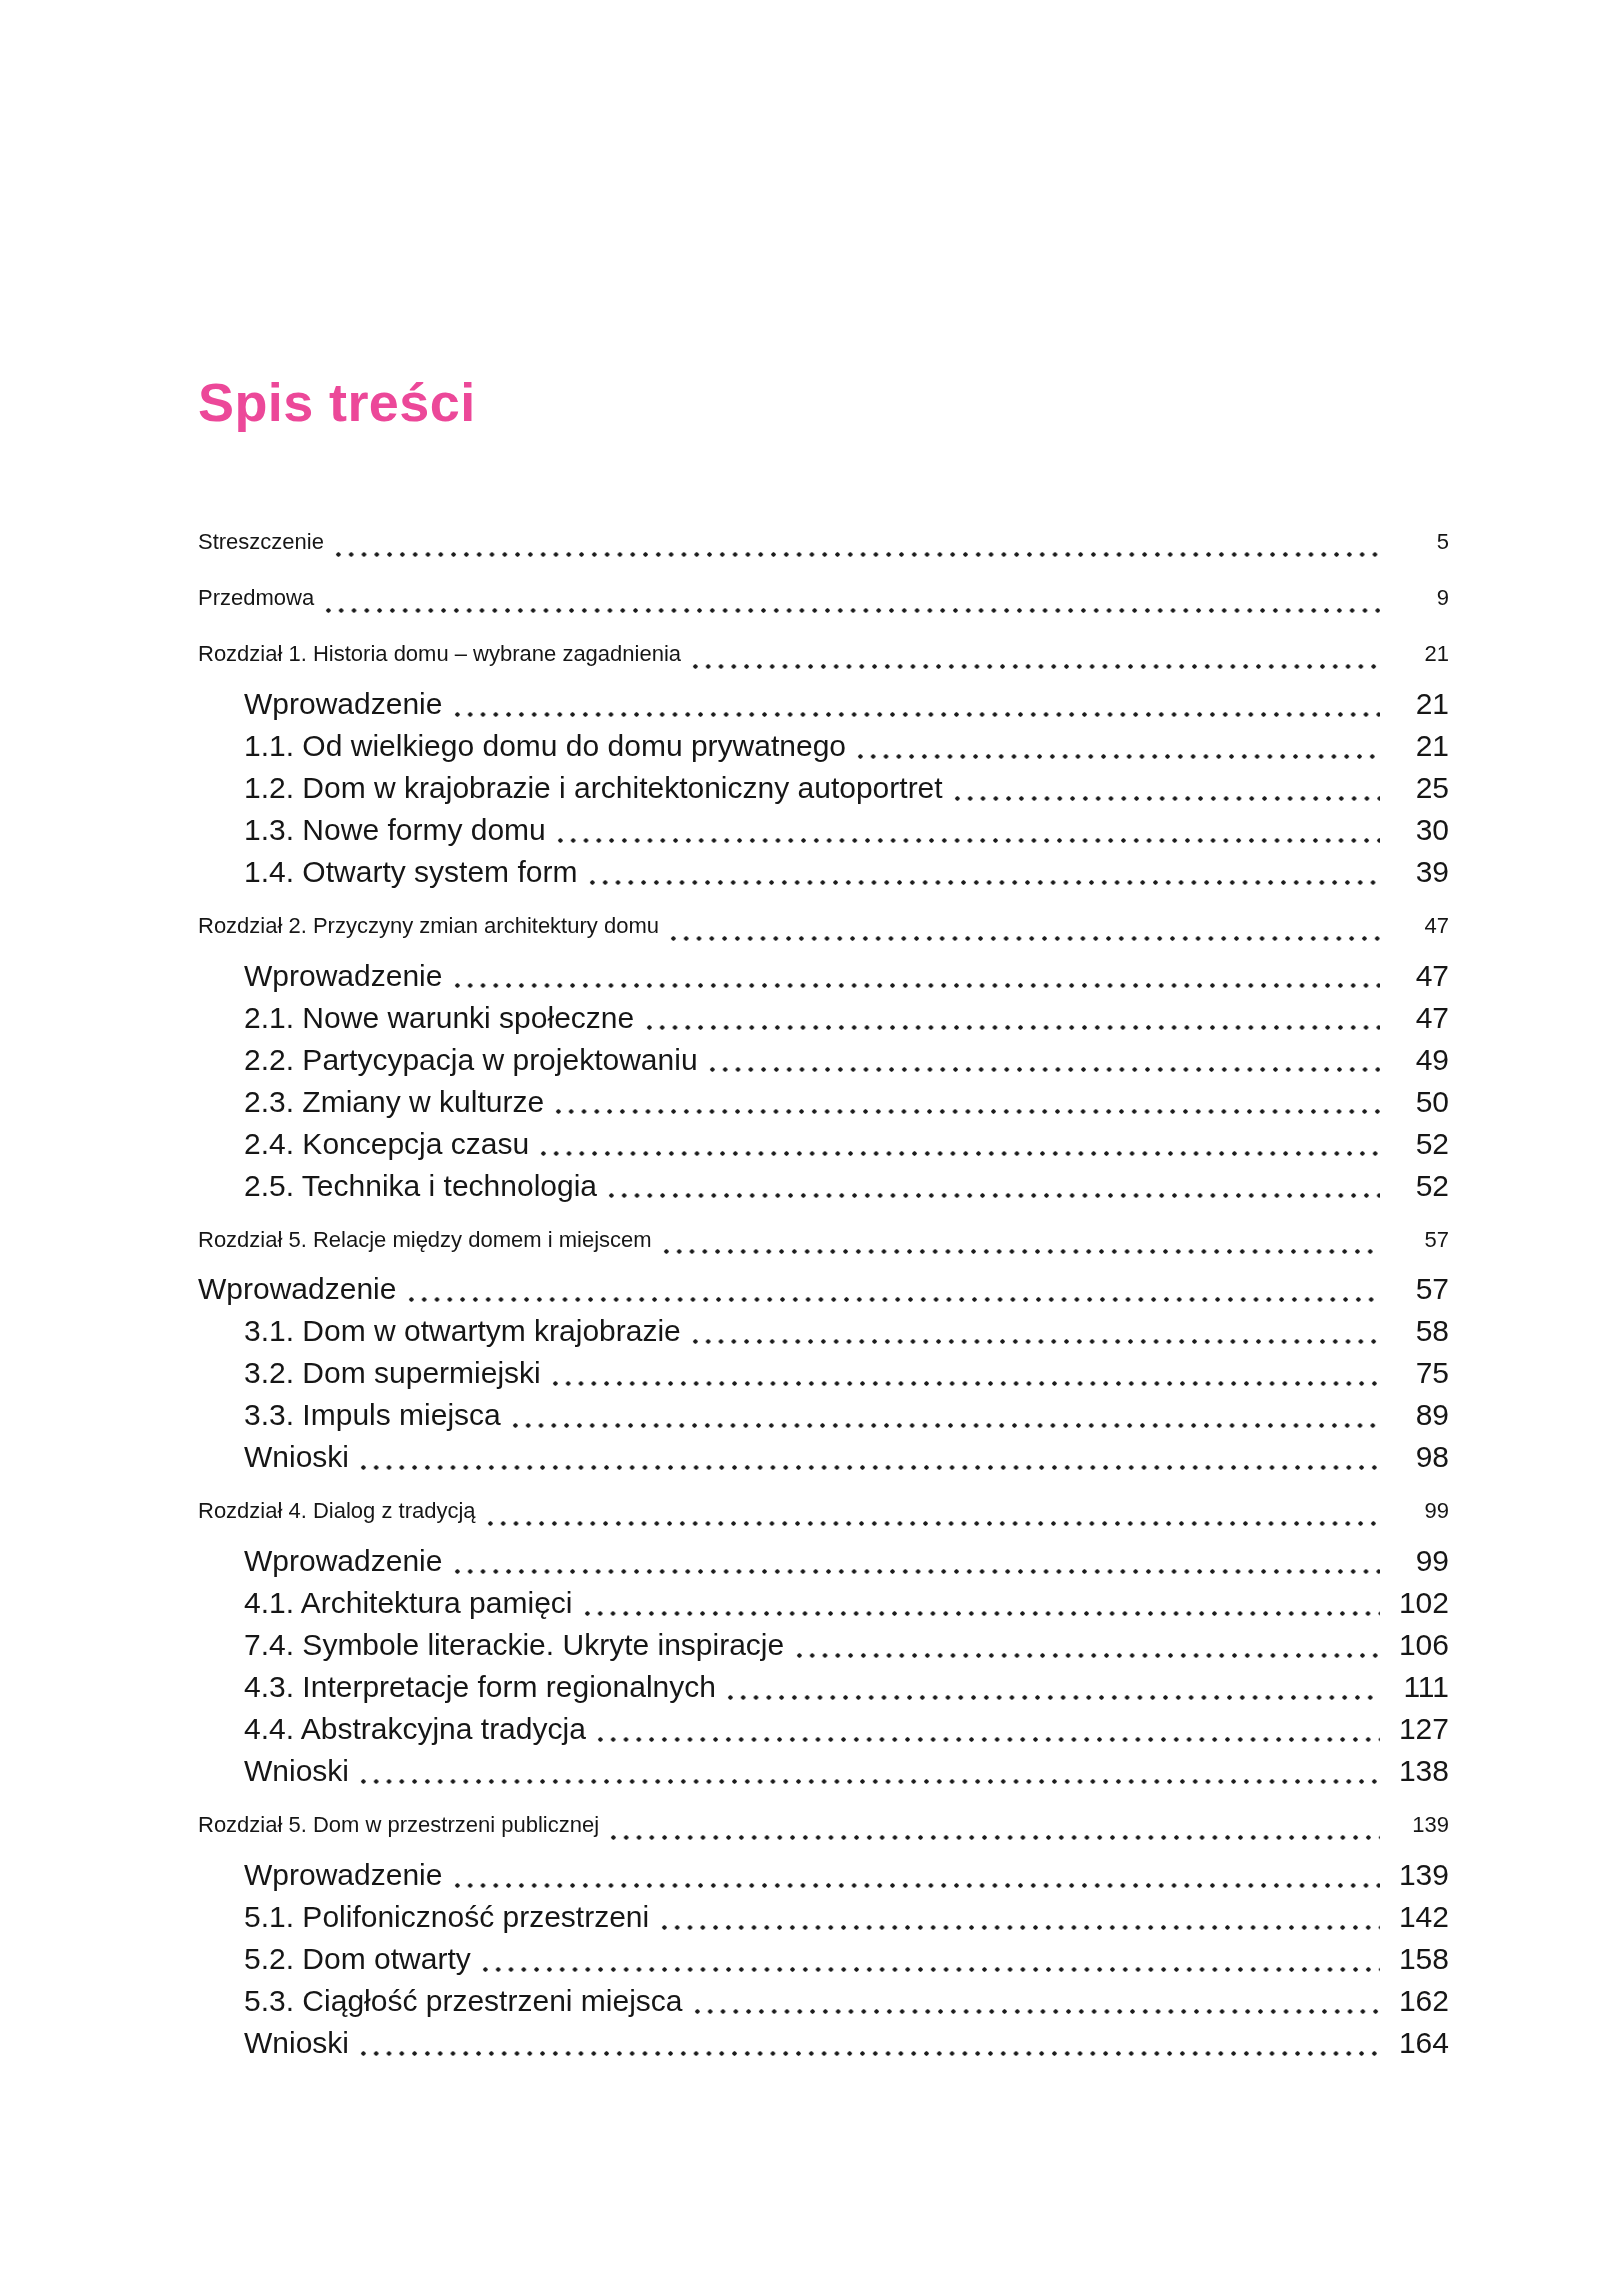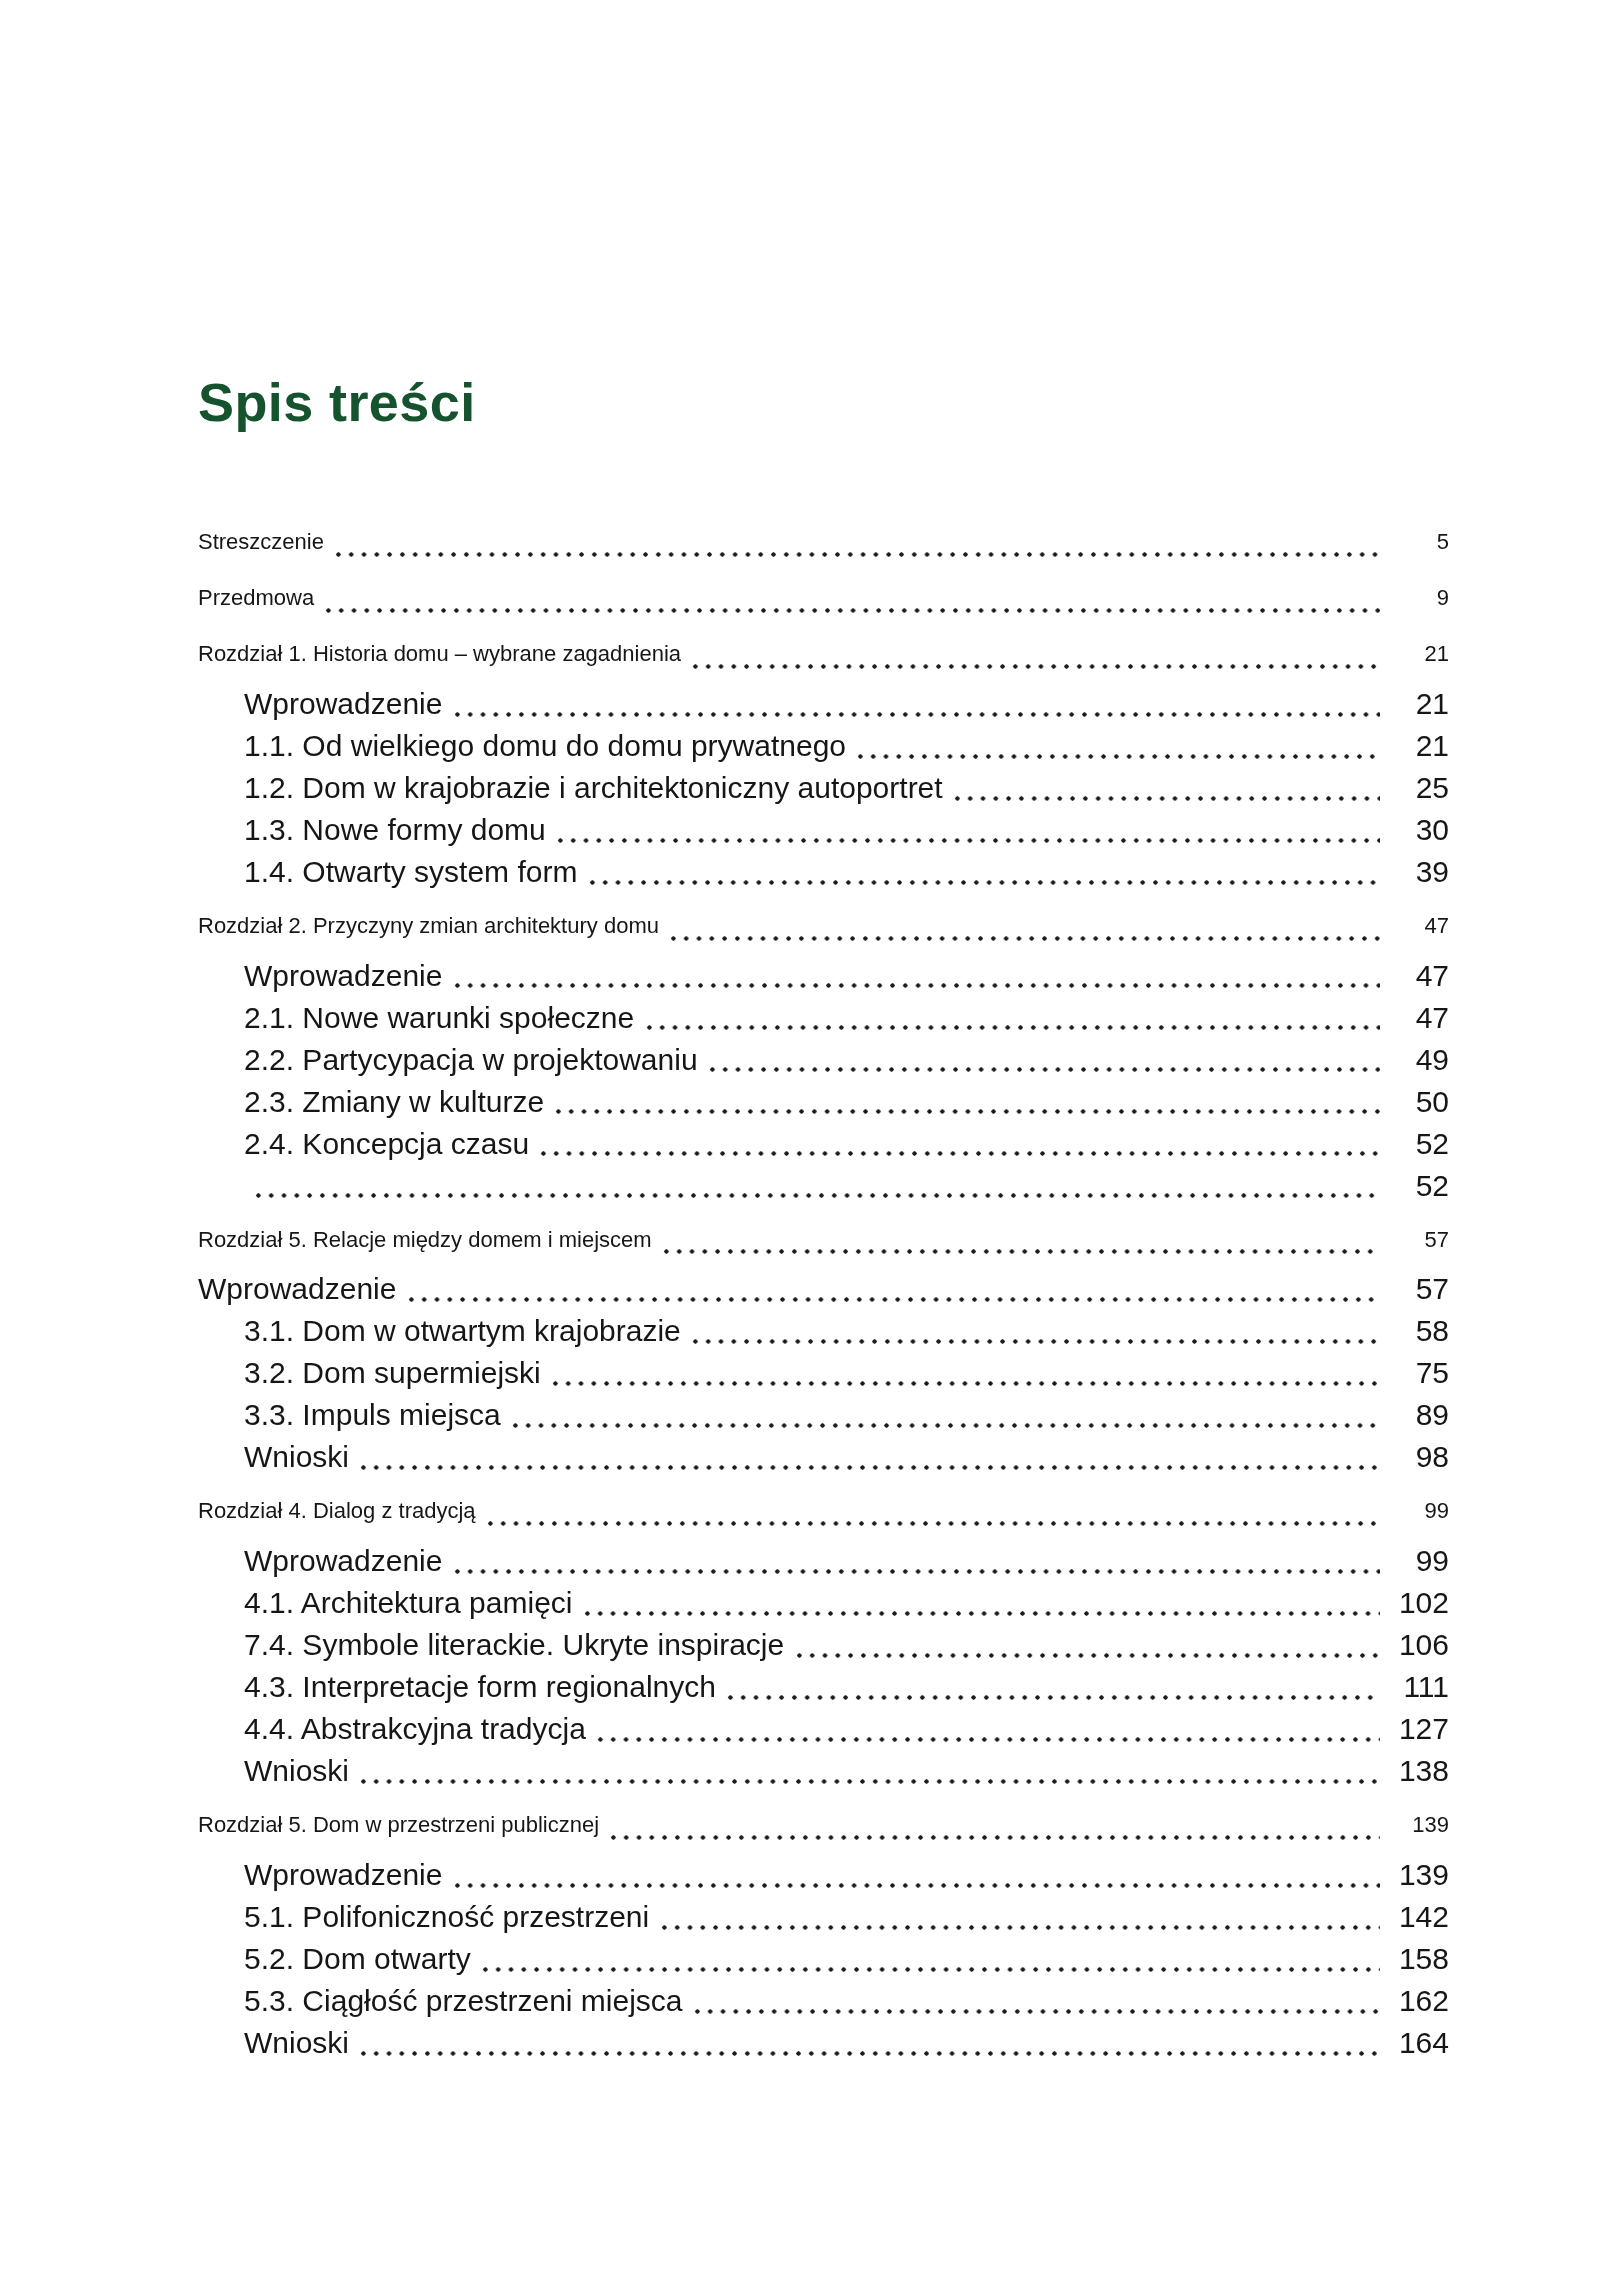--- a/index.html
+++ b/index.html
@@ -15,21 +15,21 @@
   .page {
     position: absolute;
     left: 198px;
     top: 371px;
     width: 1251px;
   }
   .title {
     font-size: 54px;
     font-weight: 700;
     letter-spacing: 0.4px;
-    color: #14532d;
+    color: #ec4899;
     margin-bottom: 86px;
   }
   .toc { width: 100%; }
   .toc-row {
     display: flex;
     align-items: baseline;
     width: 100%;
   }
   .toc-row.section {
     font-size: 30px;
@@ -133,20 +133,21 @@
     <span class="toc-label">2.3. Zmiany w kulturze</span>
     <span class="toc-leader"></span>
     <span class="toc-page">50</span>
   </div>
       <div class="toc-row section indent-1">
     <span class="toc-label">2.4. Koncepcja czasu</span>
     <span class="toc-leader"></span>
     <span class="toc-page">52</span>
   </div>
       <div class="toc-row section indent-1">
+    <span class="toc-label">2.5. Technika i technologia</span>
     <span class="toc-leader"></span>
     <span class="toc-page">52</span>
   </div>
       <div class="toc-row chapter indent-0">
     <span class="toc-label">Rozdział 5. Relacje między domem i miejscem</span>
     <span class="toc-leader"></span>
     <span class="toc-page">57</span>
   </div>
       <div class="toc-row section indent-0">
     <span class="toc-label">Wprowadzenie</span>

